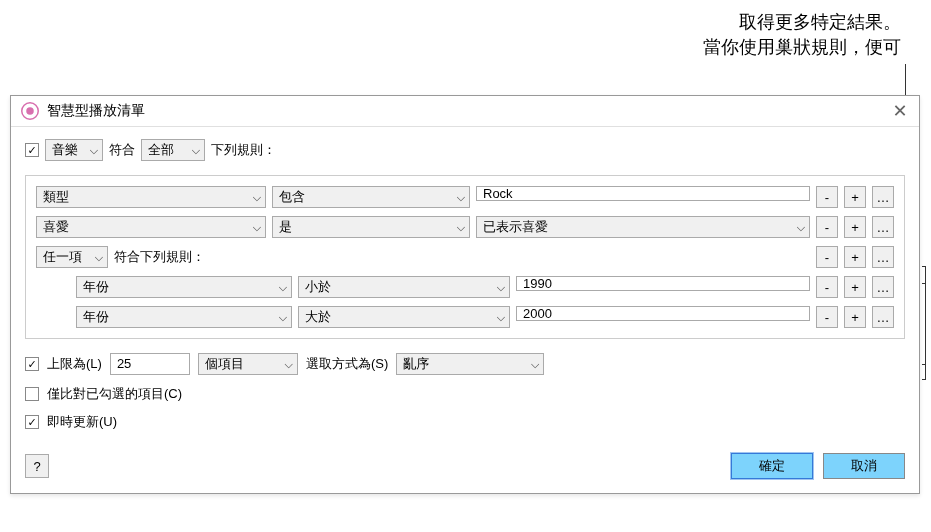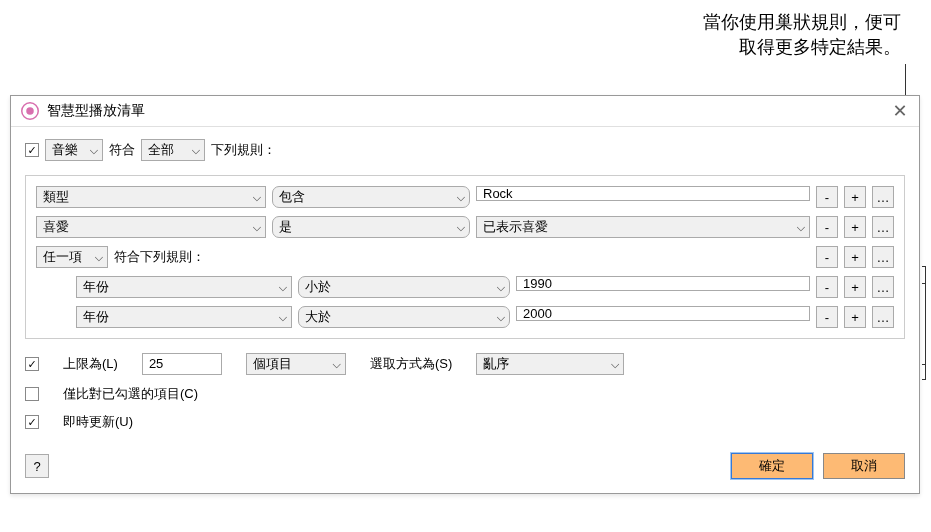--- a/index.html
+++ b/index.html
@@ -115,36 +115,36 @@
     .rule-row:last-child { margin-bottom: 0; }
     .nested { margin-left: 40px; }
     .nested-header {
       display: flex;
       align-items: center;
       gap: 6px;
       margin-bottom: 8px;
     }
     .field-select { width: 230px; }
     .nested .field-select { width: 216px; }
-    .op-select { width: 198px; border-radius: 7px; }
+    .op-select { width: 198px; }
     .nested .op-select { width: 212px; }
     .value-area { flex: 1; }
     .btn-group { display: flex; gap: 6px; }
     .small-btn {
       width: 22px; height: 22px;
       border: 1px solid #aaa;
       background: #f0f0f0;
       display: inline-flex;
       align-items: center; justify-content: center;
       font-size: 13px;
     }
     .options-row {
       display: flex;
       align-items: center;
-      gap: 24px;
+      gap: 8px;
       margin-bottom: 10px;
     }
     .num-input {
       border: 1px solid #aaa;
       background: #fff;
       padding: 2px 6px;
       width: 80px;
       height: 22px;
     }
     .unit-select { width: 100px; }
@@ -159,21 +159,21 @@
       border: 1px solid #aaa;
       background: #f0f0f0;
       display: inline-flex;
       align-items: center; justify-content: center;
     }
     .footer-btns { margin-left: auto; display: flex; gap: 10px; }
     .dlg-btn {
       min-width: 82px;
       height: 26px;
       border: 1px solid #888;
-      background: #fdba74;
+      background: #7dd3fc;
       display: inline-flex;
       align-items: center; justify-content: center;
       font-size: 13px;
     }
     .dlg-btn.primary {
       border: 1px solid #3579d8;
       box-shadow: 0 0 0 1px #a0c5f0;
     }
     .bracket {
       position: absolute;
@@ -193,22 +193,22 @@
       height: 82px;
       border-right: 1px solid #333;
       border-top: 1px solid #333;
       border-bottom: 1px solid #333;
     }
   </style>
 </head>
 <body>
 
 <div class="annotation">
+  <div>取得更多特定結果。</div>
   <div>當你使用巢狀規則，便可</div>
-  <div>取得更多特定結果。</div>
 </div>
 <div class="annotation-line"></div>
 
 <div class="dialog">
   <div class="titlebar">
     <span class="app-icon">
       <svg viewBox="0 0 24 24">
           <circle cx="12" cy="12" r="11" fill="none" stroke="#d86fae" stroke-width="2"></circle>
           <circle cx="12" cy="12" r="5" fill="#d86fae"></circle>
         </svg>

